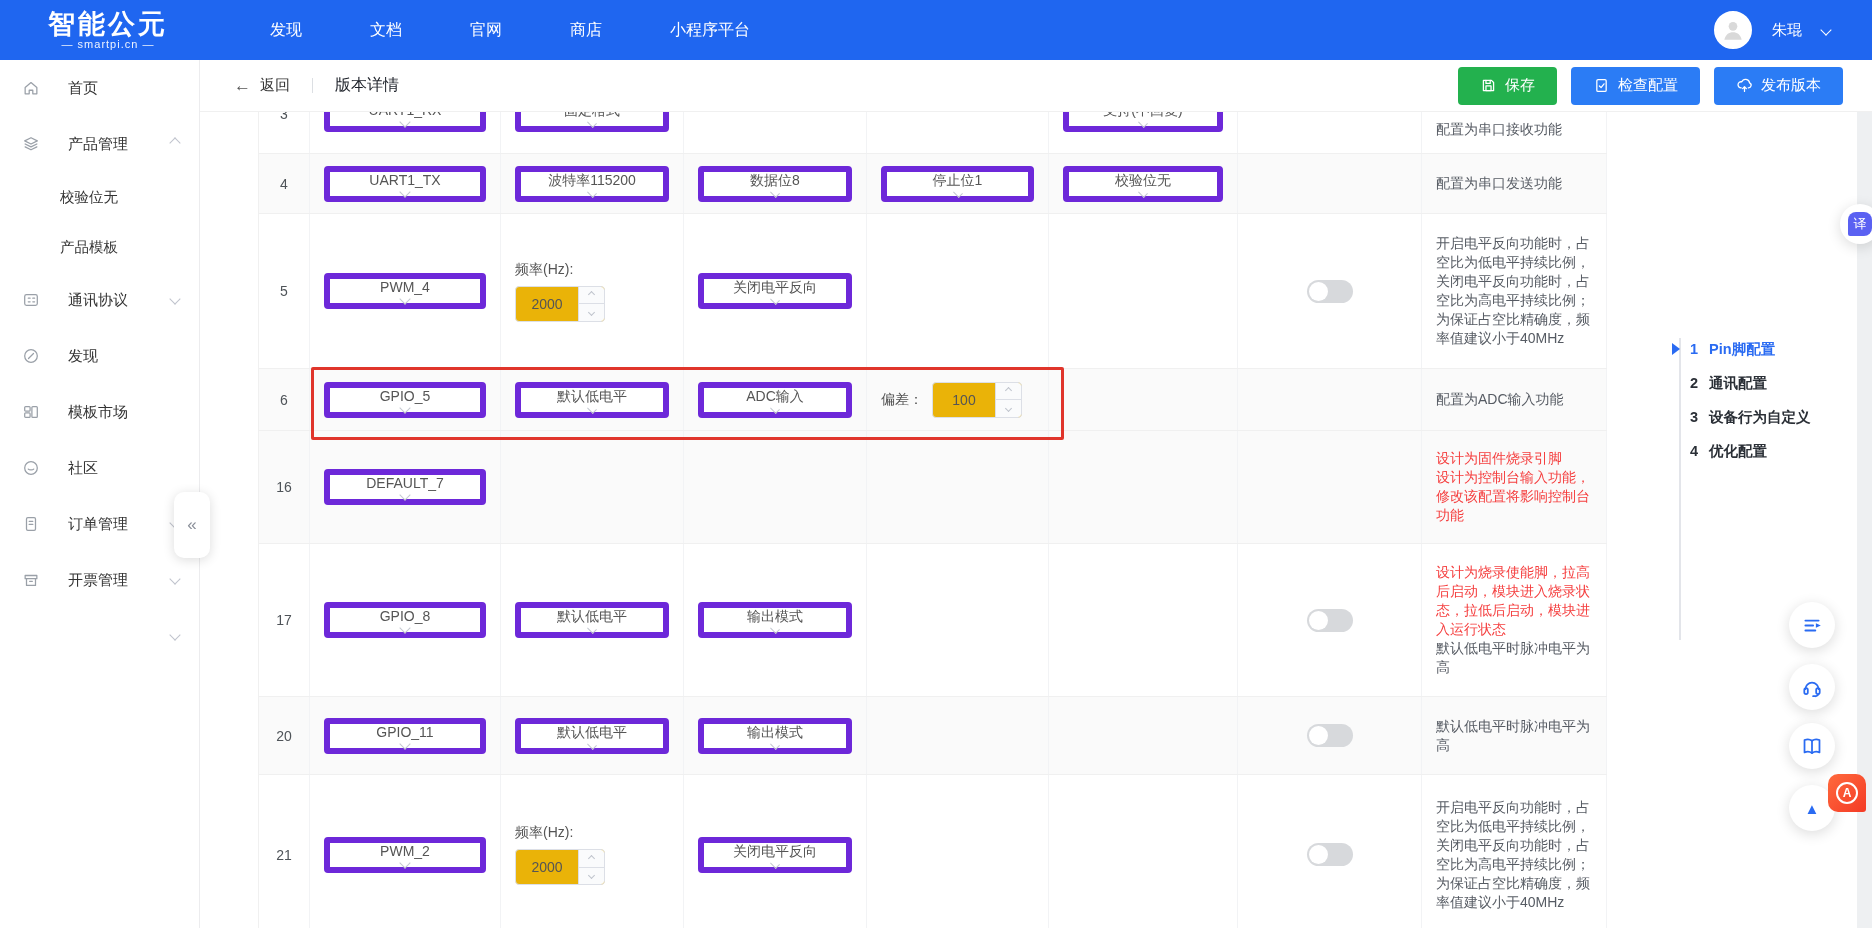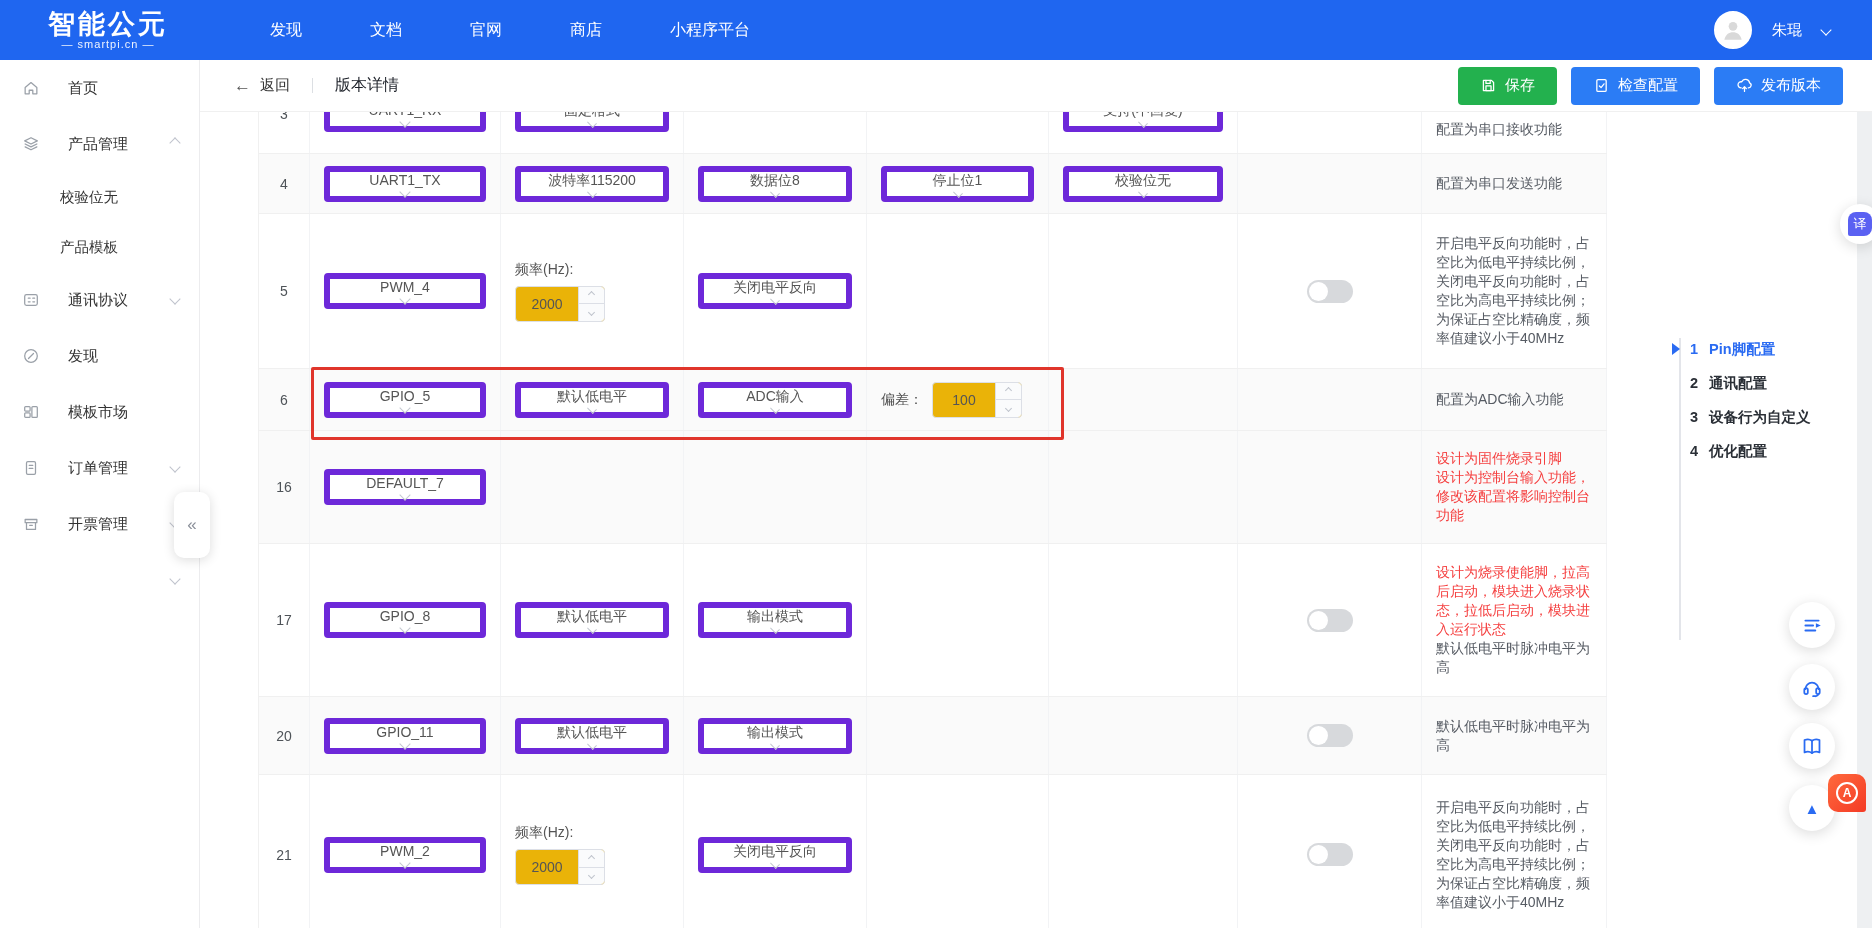--- a/index.html
+++ b/index.html
@@ -202,20 +202,29 @@
     </div>
     <div class="side-item">
       <span style="display: flex; margin-right: 14px;">
         <svg width="18" height="18" viewBox="0 0 20 20" fill="none" stroke="#9aa0a8" stroke-width="1.4" stroke-linecap="round" stroke-linejoin="round">
           <rect x="3" y="4" width="6" height="5" rx="1"></rect>
           <rect x="11" y="4" width="6" height="12" rx="1"></rect>
           <rect x="3" y="11" width="6" height="5" rx="1"></rect>
         </svg>
       </span>
       <span>模板市场</span>
+    </div>
+    <div class="side-item">
+      <span style="display: flex; margin-right: 14px;">
+        <svg width="18" height="18" viewBox="0 0 20 20" fill="none" stroke="#9aa0a8" stroke-width="1.4" stroke-linecap="round" stroke-linejoin="round">
+          <circle cx="10" cy="10" r="7"></circle>
+          <path d="M7 11.2c1.1 1.3 4.9 1.3 6 0"></path>
+        </svg>
+      </span>
+      <span>社区</span>
     </div>
     <div class="side-item">
       <span style="display: flex; margin-right: 14px;">
         <svg width="18" height="18" viewBox="0 0 20 20" fill="none" stroke="#9aa0a8" stroke-width="1.4" stroke-linecap="round" stroke-linejoin="round">
           <rect x="5" y="3" width="10" height="14" rx="1.5"></rect>
           <path d="M8 7h4M8 10.5h4"></path>
         </svg>
       </span>
       <span>订单管理</span>
       <i class="chev side-chev"></i>

